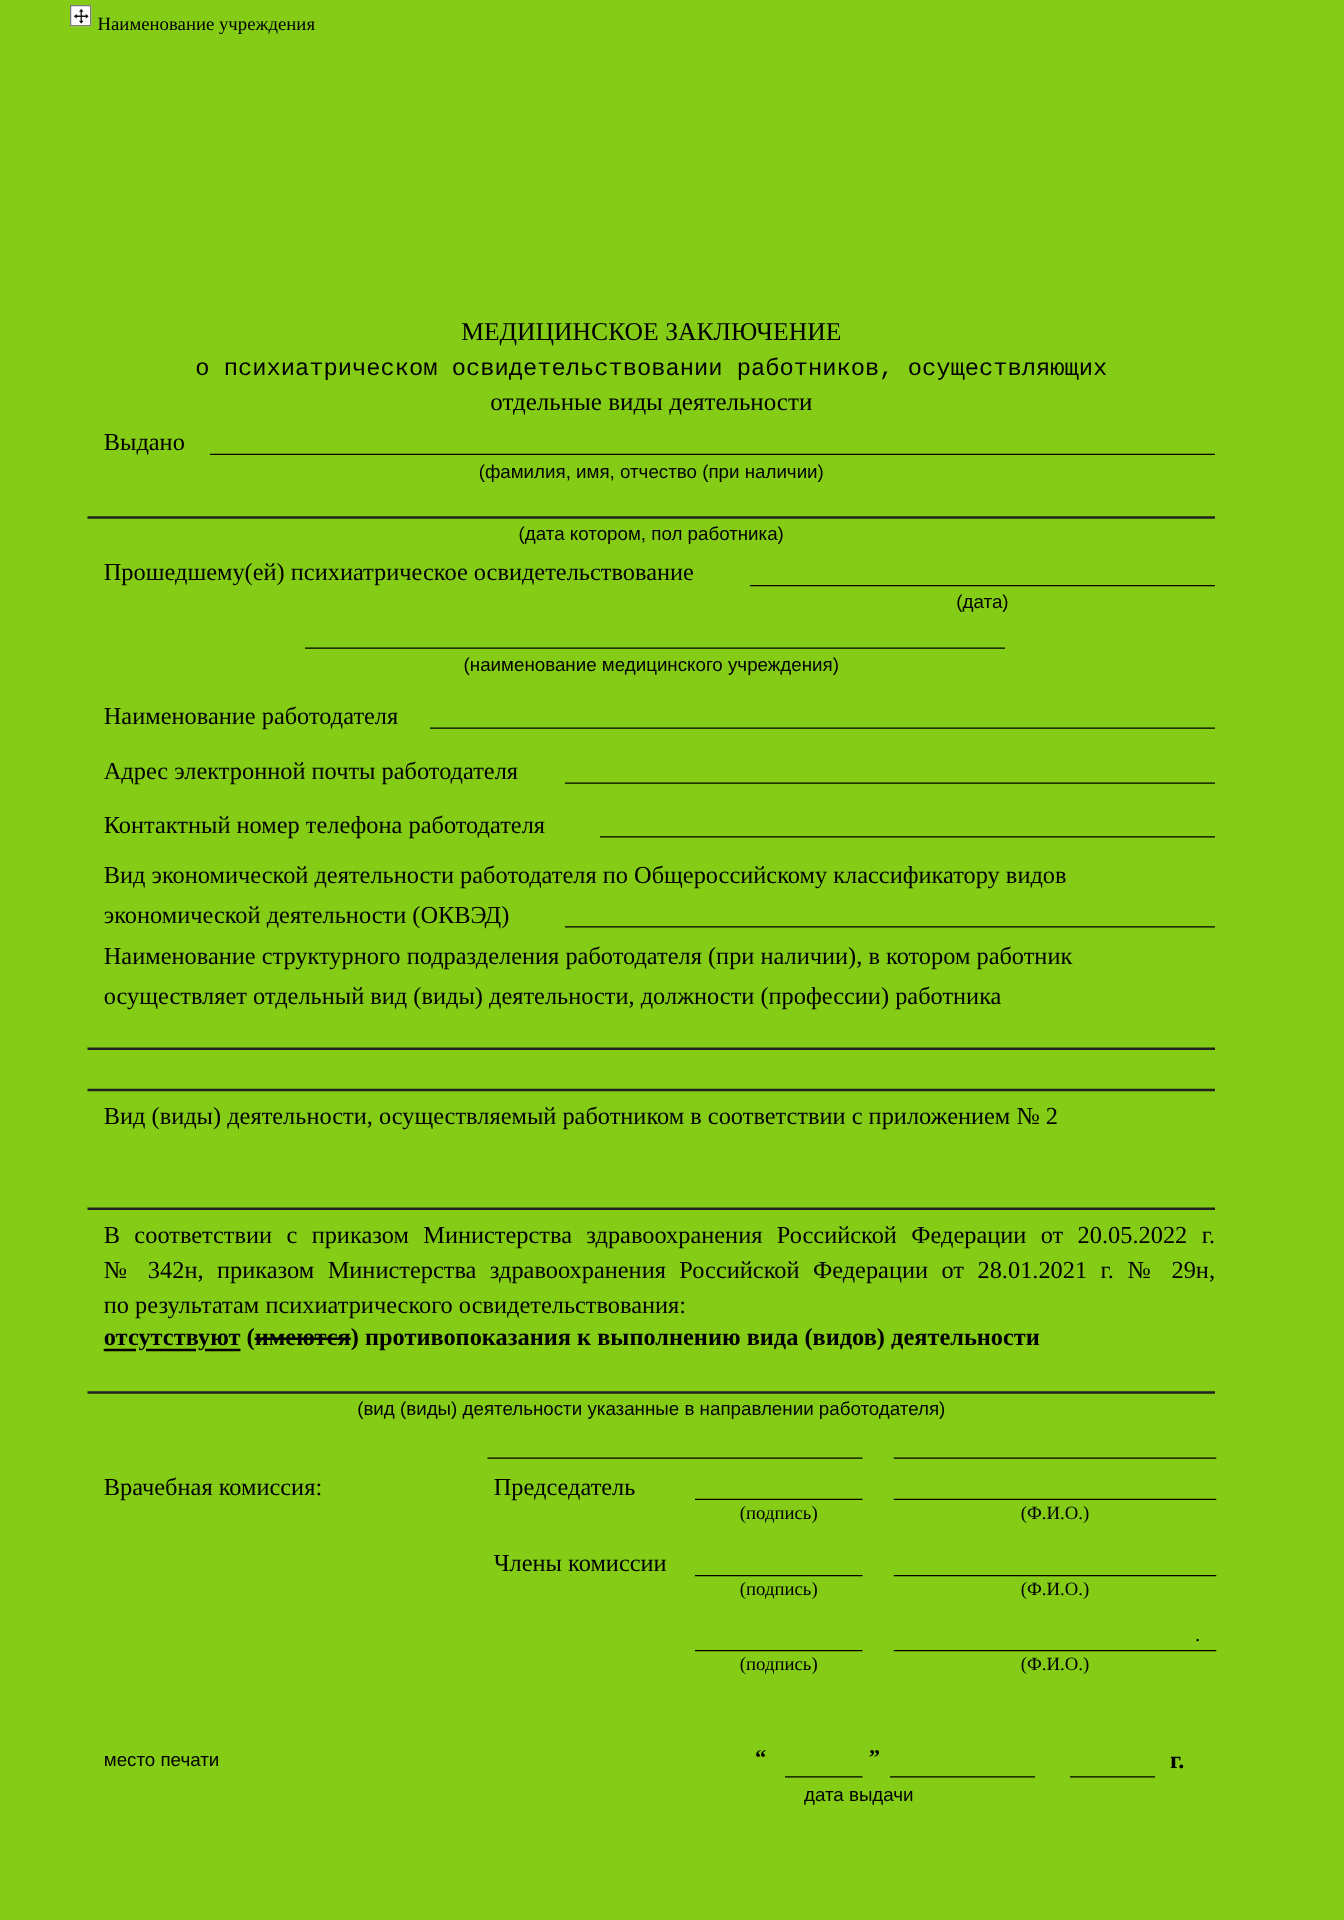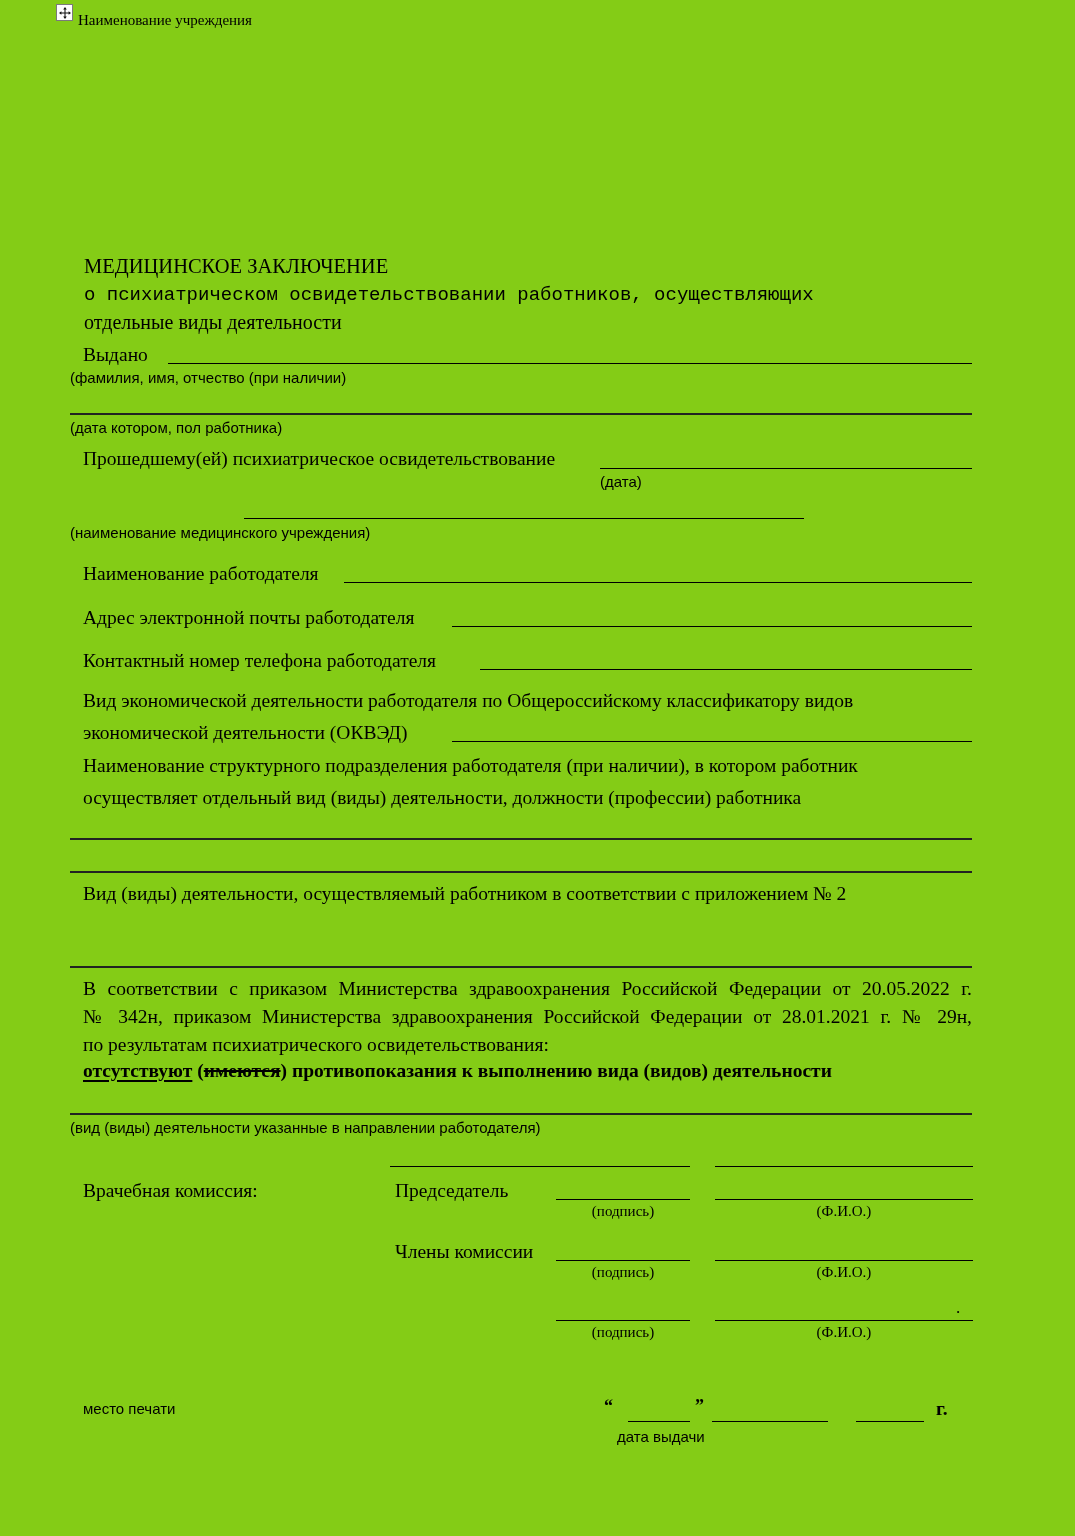--- a/index.html
+++ b/index.html
@@ -6,24 +6,24 @@
   .page {
     position: relative;
     width: 1075px;
     height: 1536px;
     background: #84cc16;
     color: #000;
     font-family: "Liberation Serif", "DejaVu Serif", serif;
     overflow: hidden;
   }
   .t   { position: absolute; font-size: 19.5px; white-space: nowrap; }
-  .tc  { position: absolute; left: 84px; width: 902px; white-space: nowrap; }
+  .tc  { position: absolute; left: 70px; width: 902px; text-align: center; white-space: nowrap; }
   .cap { position: absolute; font-family: "Liberation Sans", "DejaVu Sans", sans-serif;
          font-size: 15px; white-space: nowrap; }
-  .capc{ text-align: left; white-space: nowrap; }
+  .capc{ text-align: center; white-space: nowrap; }
   .scap{ position: absolute; font-size: 15px; text-align: center; white-space: nowrap; }
   .ln  { position: absolute; border-top: 1.5px solid #000; height: 0; }
   .lnb { position: absolute; border-top: 2px solid #222; height: 0; }
   .just{ white-space: normal; text-align: justify; text-align-last: justify; }
   .handle {
     position: absolute; left: 56px; top: 4px; width: 17px; height: 17px;
     border: 1px solid #7a7a7a; background: #fdfdfd; box-sizing: border-box;
     display: flex; align-items: center; justify-content: center;
   }
   .res { font-weight: 700; }

